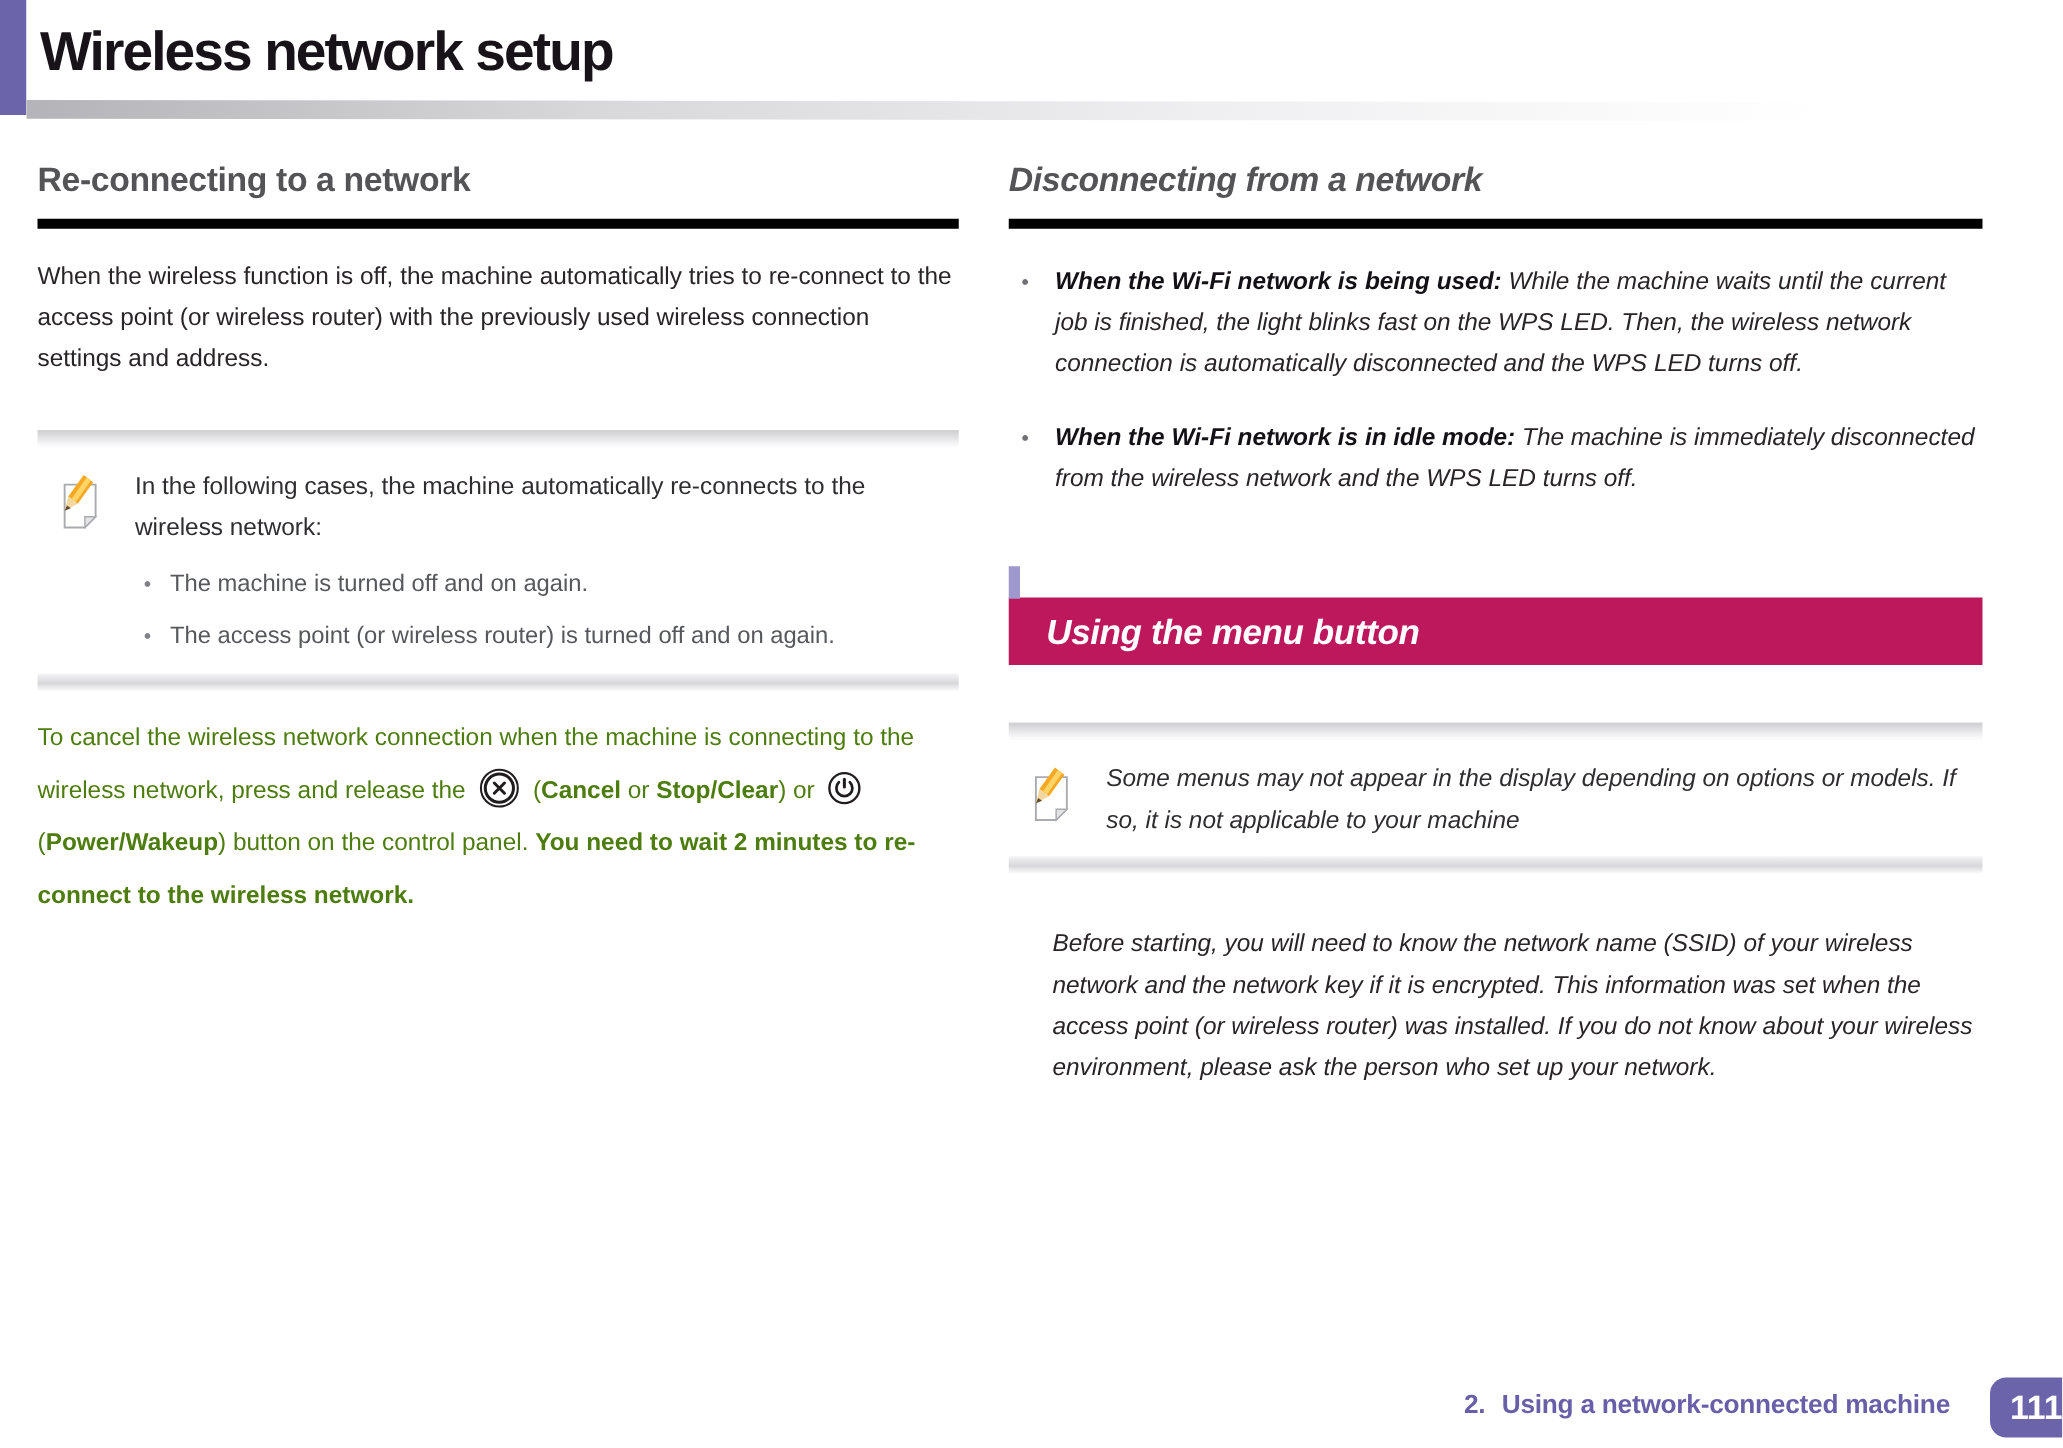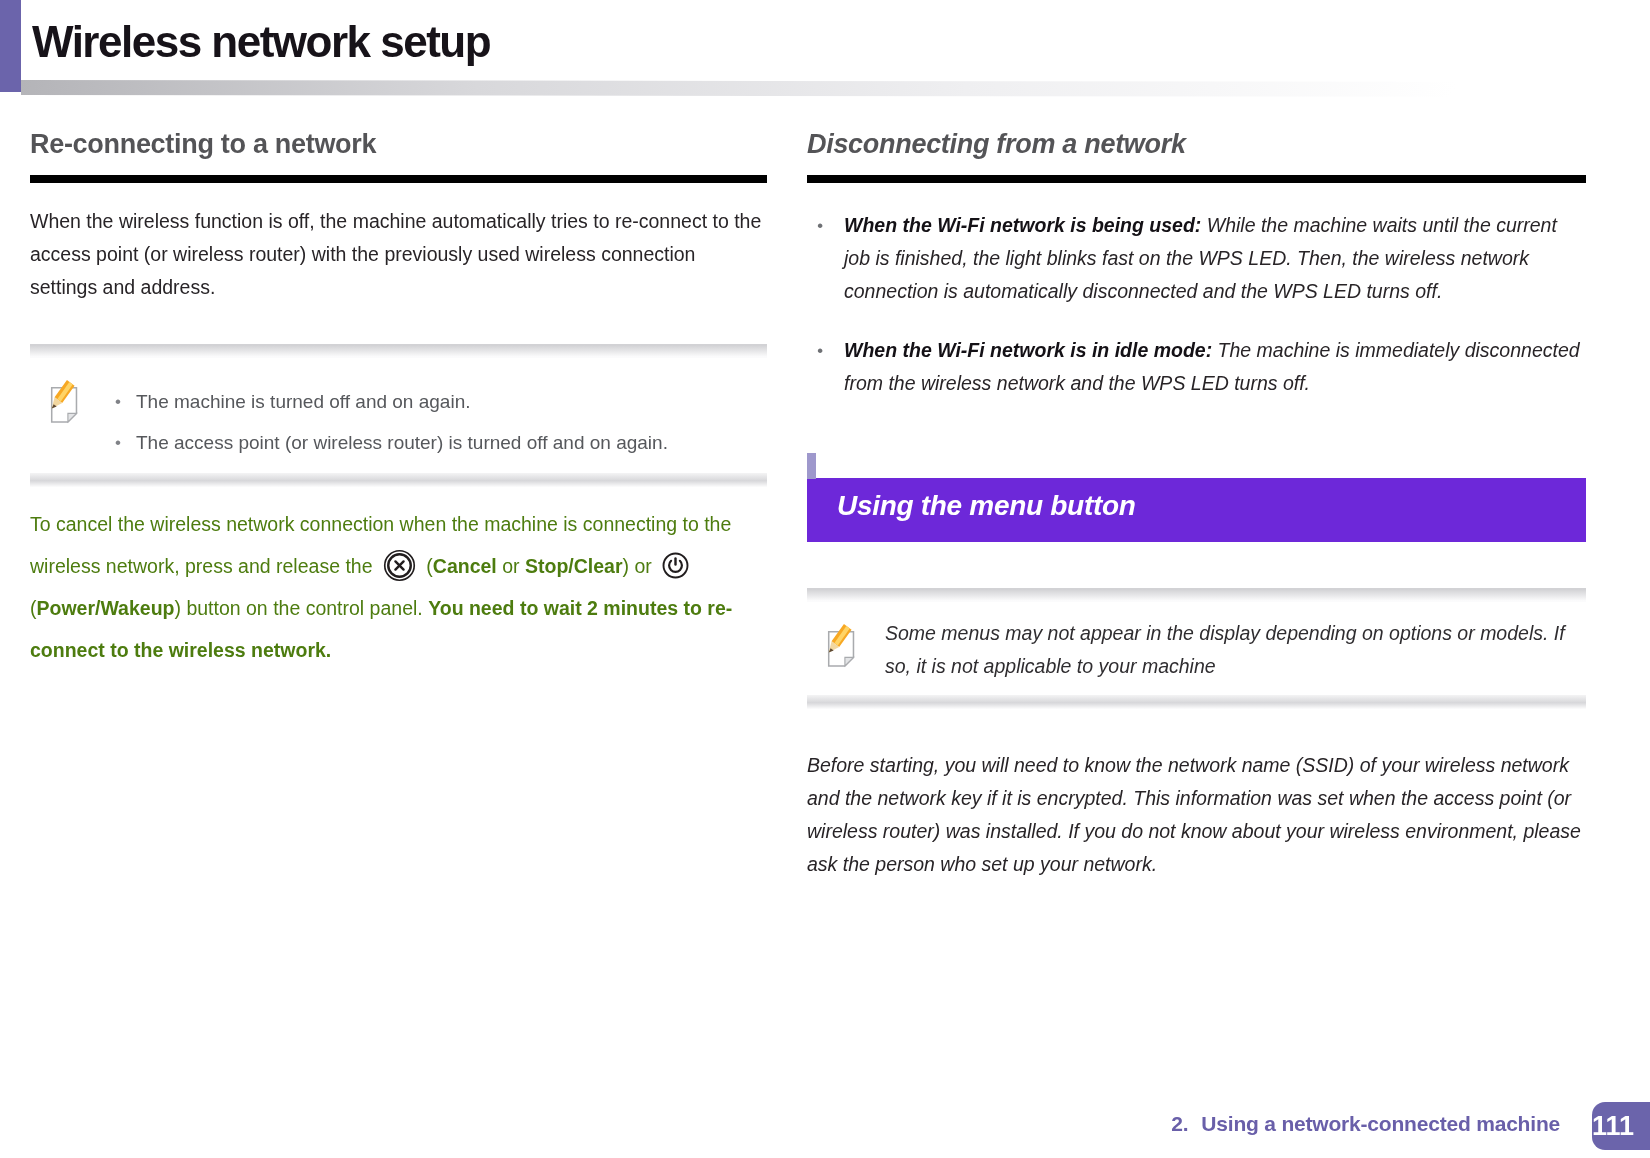--- a/index.html
+++ b/index.html
@@ -42,31 +42,31 @@
   .inline-icon{display:inline-block;vertical-align:middle;margin:0 5px 4px 5px;}
 
   
   ul.main-bullets{list-style:none;margin:26px 0 0 0;padding:0;}
   ul.main-bullets li{position:relative;padding-left:37px;font-size:19.5px;line-height:33px;
                      color:#282427;margin-bottom:26px;}
   ul.main-bullets li::before{content:"•";position:absolute;left:10px;top:0;color:#6f7175;font-size:17px;}
   ul.main-bullets b{color:#141116;}
 
   
-  .menu-banner{position:relative;margin-top:78px;height:64px;background:#6d28d9;}
+  .menu-banner{position:relative;margin-top:78px;height:54px;background:#be185d;}
   .menu-banner .tab{position:absolute;left:0;top:-25px;width:9px;height:26px;background:#9e98cc;}
   .menu-banner .banner-label{display:block;padding-left:30px;font-size:28px;font-weight:bold;
                              color:#ffffff;line-height:55px;letter-spacing:-0.3px;}
 
   
   .footer-chapter{position:absolute;top:1112px;right:90px;font-size:21px;font-weight:bold;
                   color:#695fa9;letter-spacing:-0.2px;}
   .footer-chapter .chap-num{margin-right:13px;}
   .page-badge{position:absolute;right:0;top:1102px;width:58px;height:48px;background:#6b64ab;
-              border-radius:13px 0 0 13px;display:flex;align-items:center;justify-content:flex-start;
+              border-radius:13px 0 0 13px;display:flex;align-items:center;justify-content:flex-end;
               color:#ffffff;font-size:27px;font-weight:bold;}
 </style>
 </head>
 <body>
 
 <div class="page">
 
   <div class="corner-bar"></div>
   <h1 class="doc-title">Wireless network setup</h1>
   <div class="title-band"></div>
@@ -82,20 +82,21 @@
       <div class="note-body">
         <svg class="note-icon" viewBox="0 0 42 48">
           <path d="M6 10 h26 v27 l-9 9 H6 z" fill="#ffffff" stroke="#a9abae" stroke-width="1.6"></path>
           <path d="M32 37 l-9 9 v-9 z" fill="#e3e4e6" stroke="#a9abae" stroke-width="1.2"></path>
           <polygon points="22,2 30,8 17,26 9,20" fill="#f7a823"></polygon>
           <polygon points="24.5,4 28,6.6 15.5,24.4 12,21.8" fill="#ffd466"></polygon>
           <polygon points="9,20 17,26 6,32" fill="#f2d7a0"></polygon>
           <polygon points="8,27.5 11.2,29.9 6,32" fill="#5f4a33"></polygon>
         </svg>
         <div class="note-text">
+          <p>In the following cases, the machine automatically re-connects to the wireless network:</p>
           <ul class="note-bullets">
             <li>The machine is turned off and on again.</li>
             <li>The access point (or wireless router) is turned off and on again.</li>
           </ul>
         </div>
       </div>
       <div class="note-bar bottom"></div>
     </div>
 
 
@@ -138,21 +139,21 @@
           <polygon points="9,20 17,26 6,32" fill="#f2d7a0"></polygon>
           <polygon points="8,27.5 11.2,29.9 6,32" fill="#5f4a33"></polygon>
         </svg>
         <div class="note-text">
           <p>Some menus may not appear in the display depending on options or models. If so, it is not applicable to your machine</p>
         </div>
       </div>
       <div class="note-bar bottom"></div>
     </div>
 
-    <p class="body-para" style="margin-top:40px;">Before starting, you will need to know the network name (SSID) of your wireless network and the network key if it is encrypted. This information was set when the access point (or wireless router) was installed. If you do not know about your wireless environment, please ask the person who set up your network.</p>
+    <p class="body-para" style="margin-top:40px;margin-left:35px;">Before starting, you will need to know the network name (SSID) of your wireless network and the network key if it is encrypted. This information was set when the access point (or wireless router) was installed. If you do not know about your wireless environment, please ask the person who set up your network.</p>
   </div>
 
   <div class="footer-chapter">
     <span class="chap-num">2.</span><span>Using a network-connected machine</span>
   </div>
   <div class="page-badge">
     <span>111</span>
   </div>
 
 </div>

